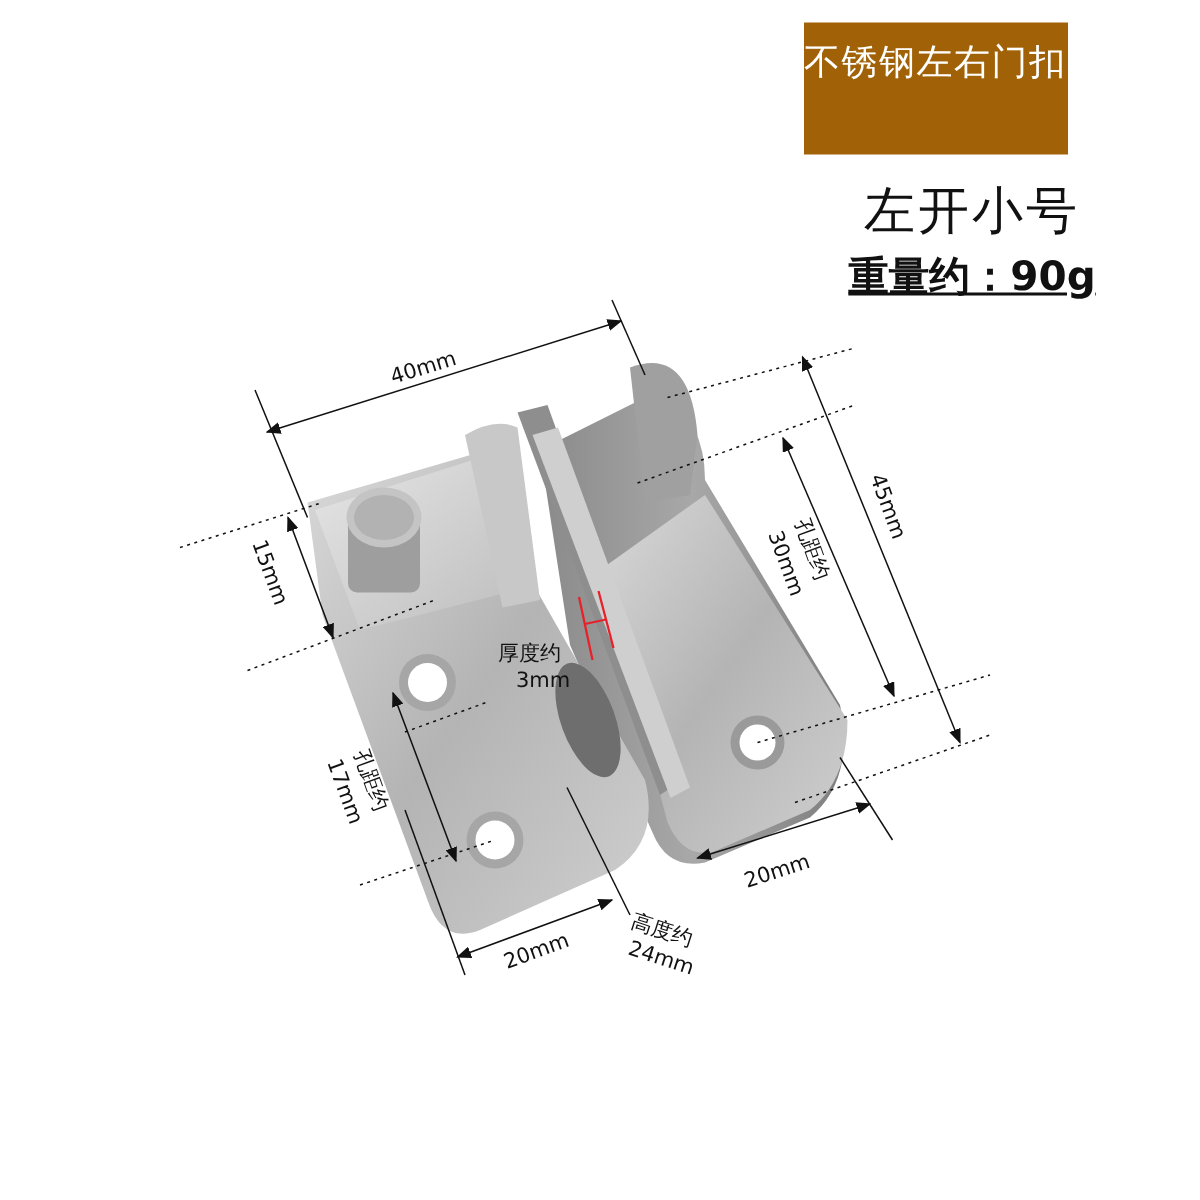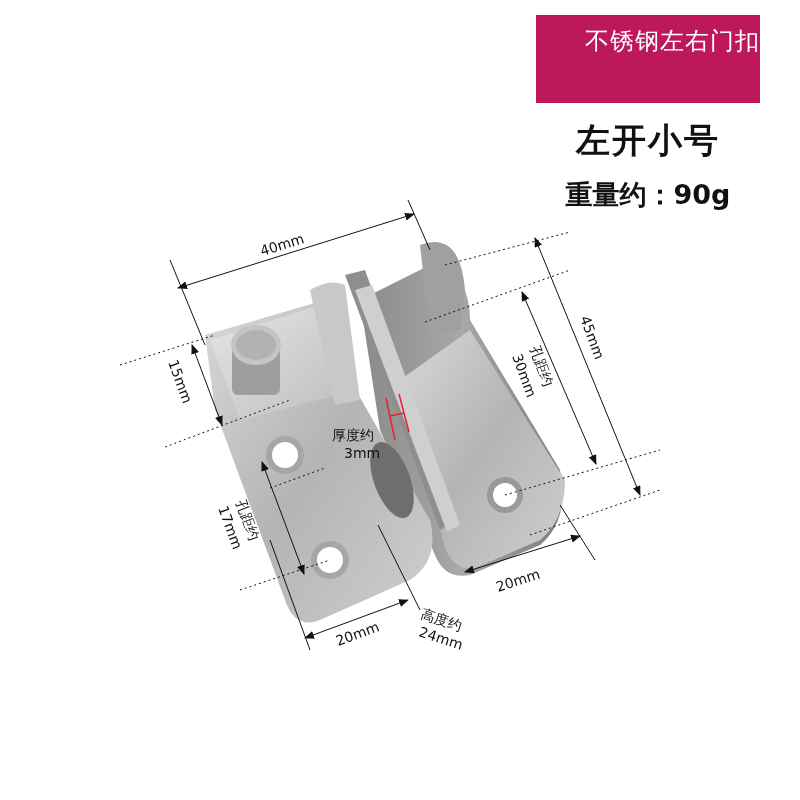--- a/index.html
+++ b/index.html
@@ -1,24 +1,24 @@
 <!DOCTYPE html>
 <html><head>
 <meta charset="utf-8">
 <style>
   html, body { margin: 0; padding: 0; background: #ffffff; }
   body { width: 800px; height: 800px; position: relative; overflow: hidden;
          font-family: "DejaVu Sans", "Liberation Sans", sans-serif; }
-  .badge { position: absolute; left: 536px; top: 15px; width: 224px; height: 88px;
-           background: #be185d; color: #ffffff; text-align: right; }
+  .badge { position: absolute; left: 536px; top: 15px; width: 176px; height: 88px;
+           background: #a16207; color: #ffffff; text-align: left; }
   .badge .l1 { position: absolute; left: 0; right: 0; top: 10px; font-size: 24px; letter-spacing: 1px; }
   .badge .l2 { position: absolute; left: 0; right: 0; top: 48px; font-size: 25px; letter-spacing: 1px; }
   .model { position: absolute; left: 536px; width: 224px; text-align: center; color: #111; }
-  .model.name { top: 118px; font-size: 34px; font-weight: bold; letter-spacing: 2px; }
-  .model.weight { top: 177px; font-size: 27px; font-weight: bold; }
+  .model.name { top: 118px; font-size: 34px; font-weight: normal; letter-spacing: 2px; }
+  .model.weight { top: 166px; font-size: 27px; font-weight: bold; text-decoration: underline; }
   svg { position: absolute; left: 0; top: 0; }
   .dim { font-family: "DejaVu Sans", sans-serif; font-size: 14px; fill: #111; }
 </style>
 </head>
 <body>
 
 <div class="badge">
   <div class="l1">不锈钢左右门扣</div>
 </div>
 <div class="model name">左开小号</div>

